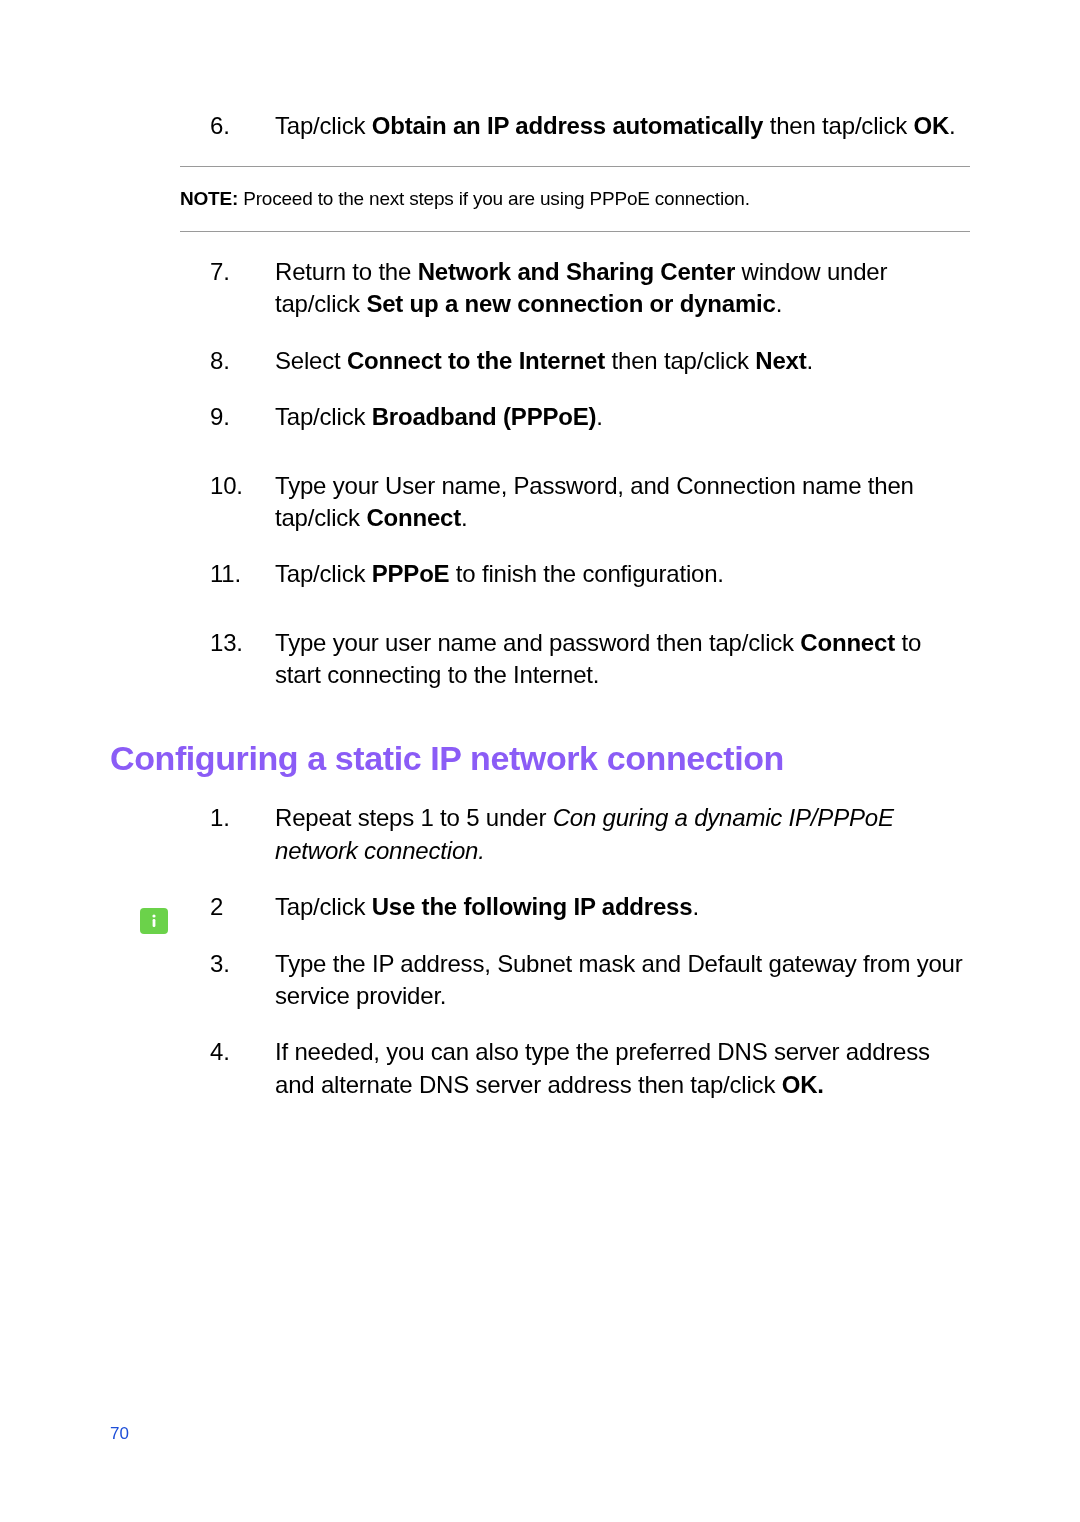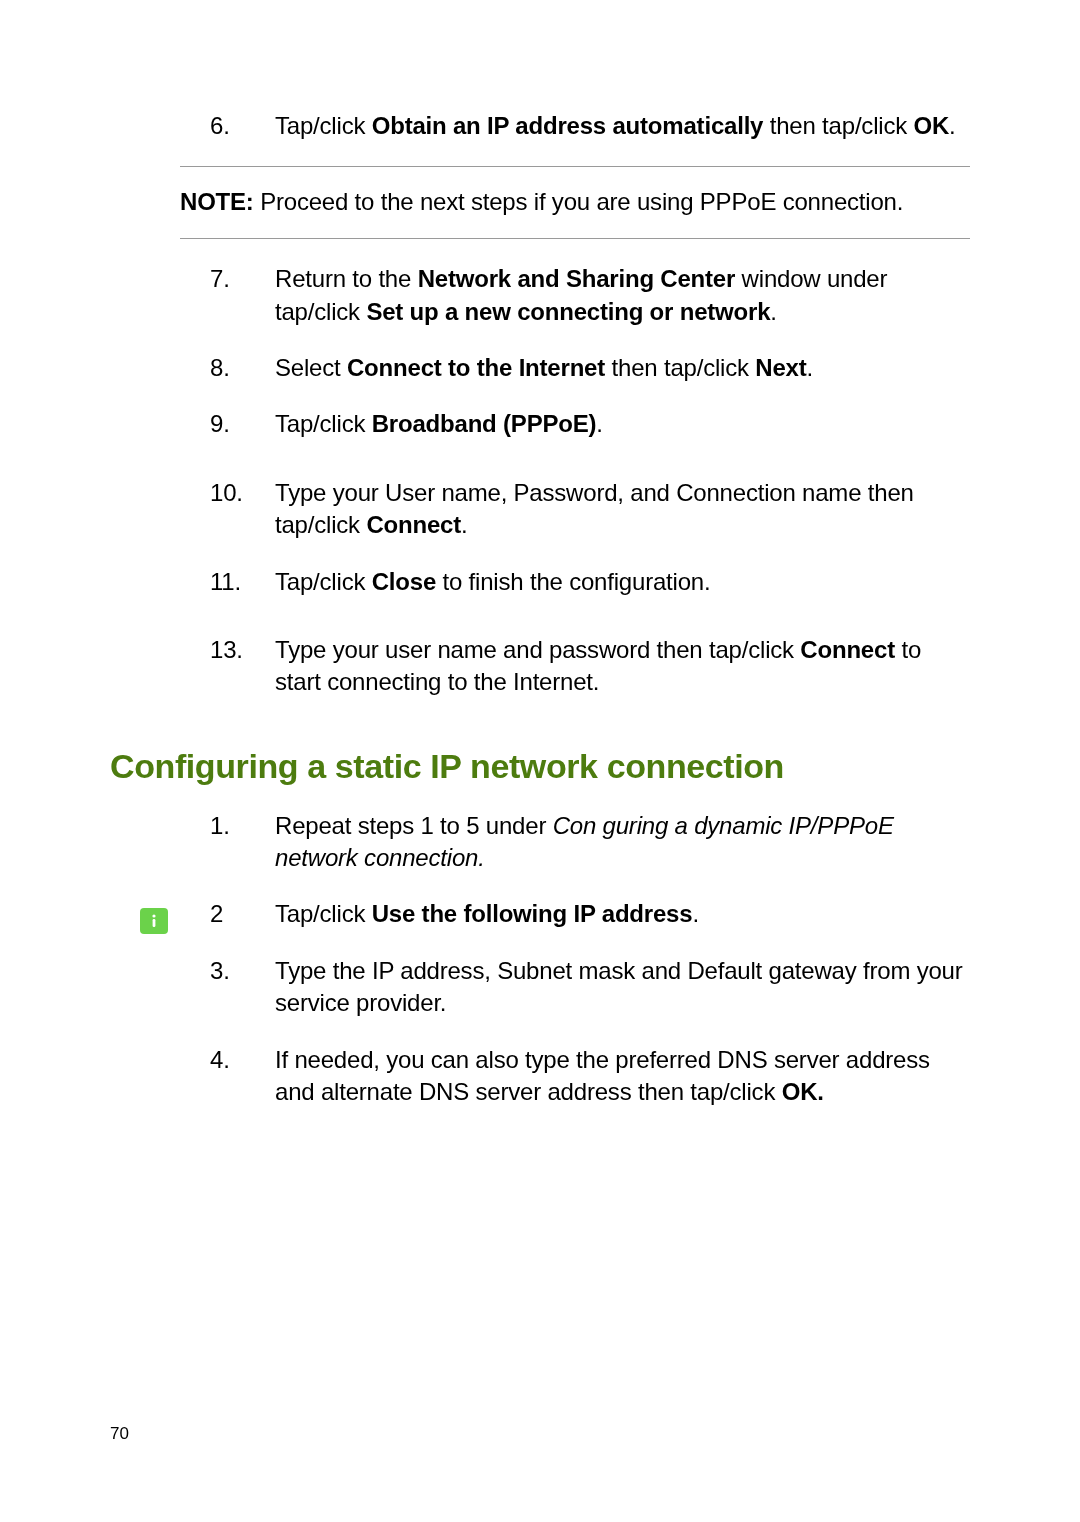--- a/index.html
+++ b/index.html
@@ -32,37 +32,37 @@
   }
   .body {
     flex: 1 1 auto;
   }
   .bold { font-weight: 700; text-align: center; }
   .note-block {
     border-top: 1px solid #9a9a9a;
     border-bottom: 1px solid #9a9a9a;
     padding: 18px 0 18px 0;
     margin: 18px 0 24px 70px;
-    font-size: 24px;
+    font-size: 19px;
     line-height: 1.45;
     letter-spacing: -0.2px;
   }
   h2.section {
-    color: #4d7c0f;
+    color: #8b5cf6;
     font-size: 34px;
     font-weight: 700;
     margin: 48px 0 24px 0;
     letter-spacing: -0.4px;
   }
   .page-num {
     position: absolute;
     left: 110px;
     bottom: 78px;
     font-size: 17px;
-    color: #000000;
+    color: #1d4ed8;
   }
   .icon-box {
     position: absolute;
     left: 140px;
     top: 908px;
     width: 28px;
     height: 26px;
     background: #6bd24a;
     border-radius: 4px;
     display: flex;
@@ -84,38 +84,38 @@
     </div>
   </div>
 
   <div class="note-block">
     <span class="bold">NOTE:</span><span> Proceed to the next steps if you are using PPPoE connection.</span>
   </div>
 
   <div class="list">
     <div class="item">
       <div class="num">7.</div>
-      <div class="body"><span>Return to the </span><span class="bold">Network and Sharing Center</span><span> window under tap/click </span><span class="bold">Set up a new connecting or network</span><span>.</span></div>
+      <div class="body"><span>Return to the </span><span class="bold">Network and Sharing Center</span><span> window under tap/click </span><span class="bold">Set up a new connection or dynamic</span><span>.</span></div>
     </div>
     <div class="item">
       <div class="num">8.</div>
       <div class="body"><span>Select </span><span class="bold">Connect to the Internet</span><span> then tap/click </span><span class="bold">Next</span><span>.</span></div>
     </div>
     <div class="item">
       <div class="num">9.</div>
       <div class="body"><span>Tap/click </span><span class="bold">Broadband (PPPoE)</span><span>.</span></div>
     </div>
     <div class="gap"></div>
     <div class="item">
       <div class="num">10.</div>
       <div class="body"><span>Type your User name, Password, and Connection name then tap/click </span><span class="bold">Connect</span><span>.</span></div>
     </div>
     <div class="item">
       <div class="num">11.</div>
-      <div class="body"><span>Tap/click </span><span class="bold">Close</span><span> to finish the configuration.</span></div>
+      <div class="body"><span>Tap/click </span><span class="bold">PPPoE</span><span> to finish the configuration.</span></div>
     </div>
     <div class="gap"></div>
     <div class="item">
       <div class="num">13.</div>
       <div class="body"><span>Type your user name and password then tap/click </span><span class="bold">Connect</span><span> to start connecting to the Internet.</span></div>
     </div>
   </div>
 
   <h2 class="section">Configuring a static IP network connection</h2>
 

